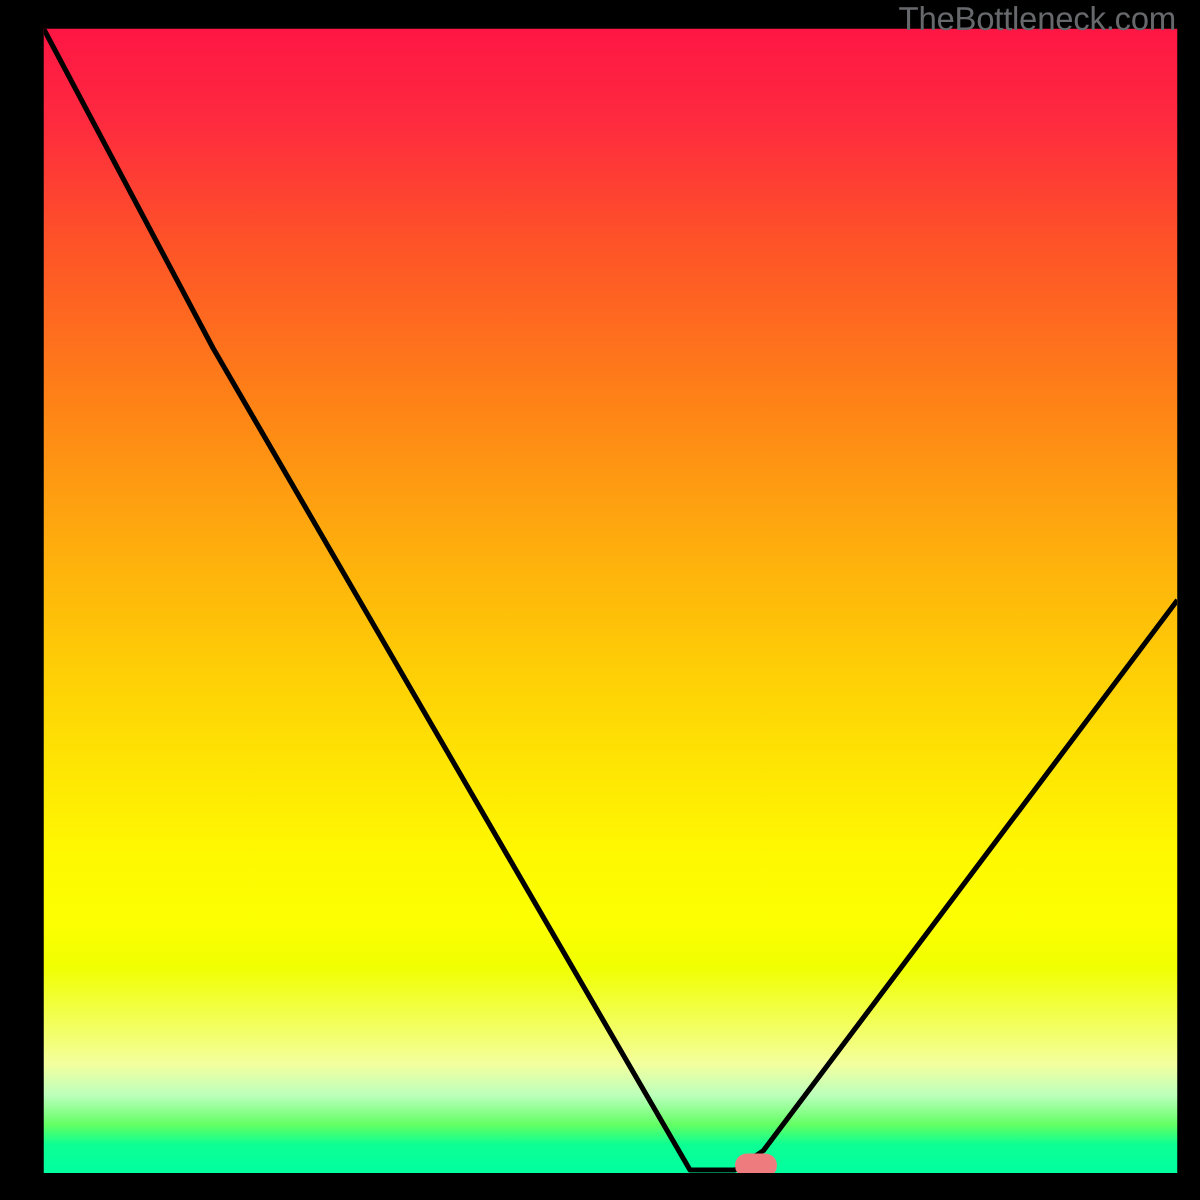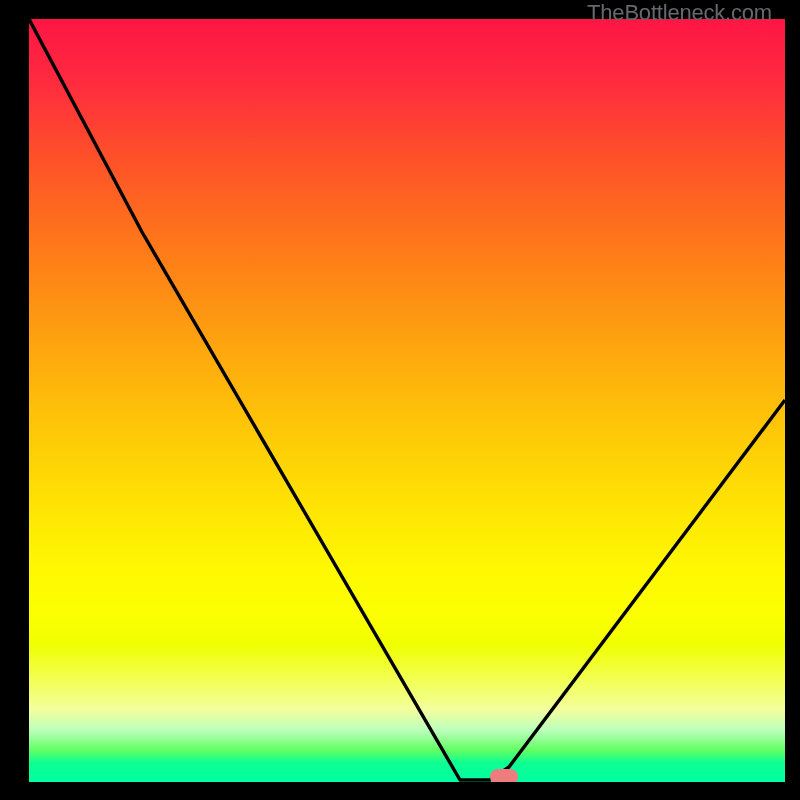--- a/index.html
+++ b/index.html
@@ -53,21 +53,21 @@
     position: absolute;
     width: 28px;
     height: 16px;
     border-radius: 8px;
     background: #ee7c7f;
     left: 461px;
     top: 750px;
   }
   #watermark {
     position: absolute;
-    right: 28px;
+    right: 16px;
     top: 0px;
     color: #67686c;
     font-family: Arial, Helvetica, sans-serif;
     font-size: 22px;
     letter-spacing: -0.2px;
   }
   #x-axis {
     position: absolute;
     left: 29px;
     right: 15px;

